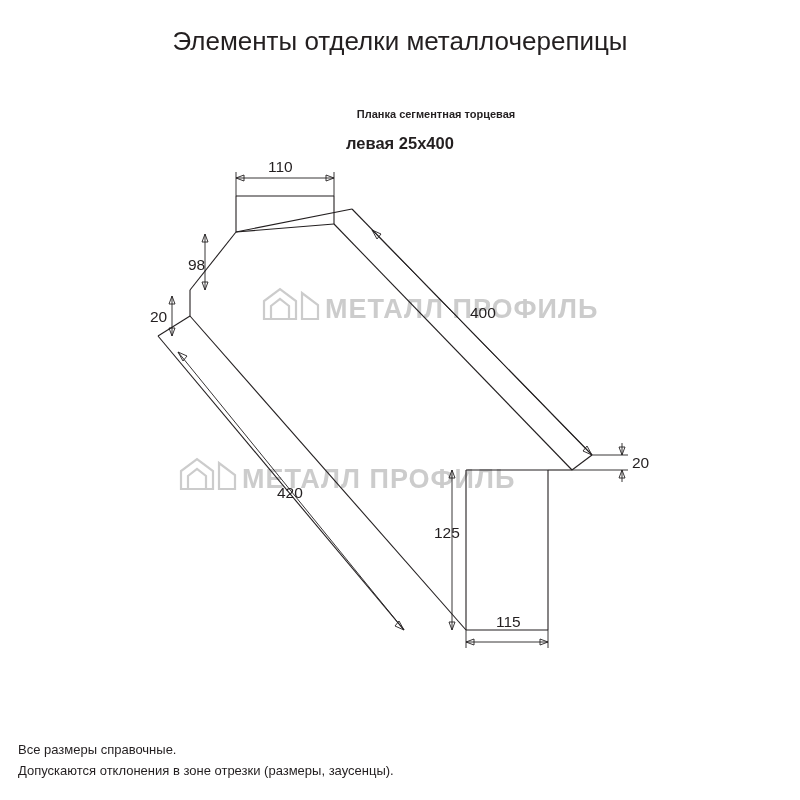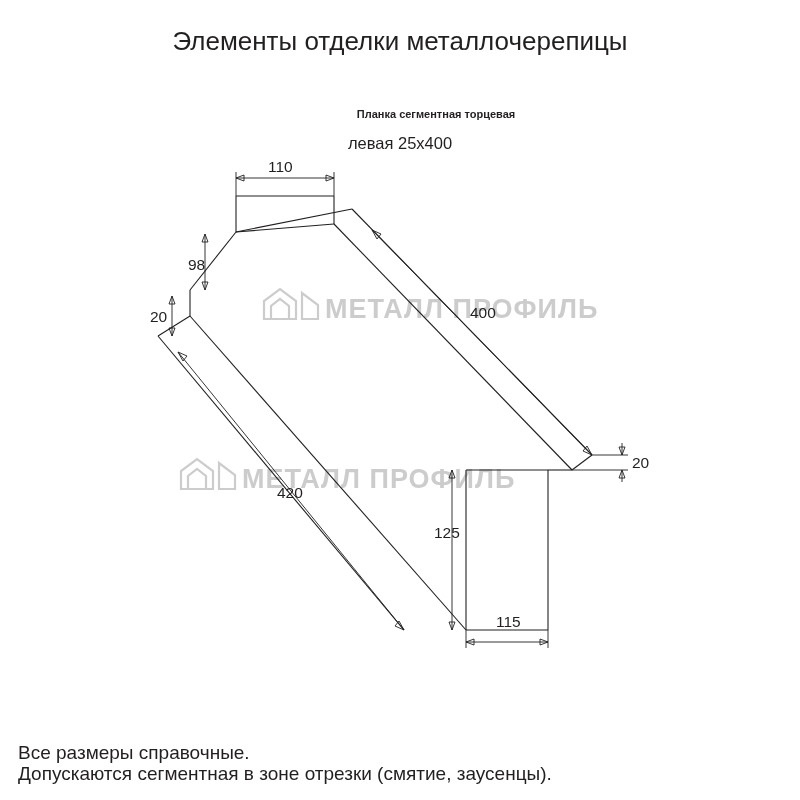--- a/index.html
+++ b/index.html
@@ -43,27 +43,27 @@
     color: #231f20;
     padding-left: 36px;
   }
   .subtitle-2 {
     position: absolute;
     left: 0;
     top: 134px;
     width: 800px;
     text-align: center;
     font-size: 16.5px;
-    font-weight: normal;
+    font-weight: bold;
     color: #231f20;
   }
   .footnote {
     position: absolute;
     left: 18px;
-    font-size: 19px;
+    font-size: 13px;
     color: #231f20;
     white-space: nowrap;
   }
   .footnote.l1 { top: 742px; }
   .footnote.l2 { top: 763px; }
   svg.drawing {
     position: absolute;
     left: 0;
     top: 0;
     width: 800px;
@@ -214,15 +214,15 @@
       <path class="ln-thin" d="M548,630 L548,648"></path>
       <path class="ln-thin" d="M466,642 L548,642"></path>
       <path class="ln-thin" d="M466,642 L474,639 L474,645 Z" fill="#231f20"></path>
       <path class="ln-thin" d="M548,642 L540,639 L540,645 Z" fill="#231f20"></path>
       <text class="dim-text" x="496" y="627">115</text>
     </g>
 
   </svg>
 
   <div class="footnote l1">Все размеры справочные.</div>
-  <div class="footnote l2">Допускаются сегментная в зоне отрезки (смятие, заусенцы).</div>
+  <div class="footnote l2">Допускаются отклонения в зоне отрезки (размеры, заусенцы).</div>
 
 </div>
 
 </body></html>

